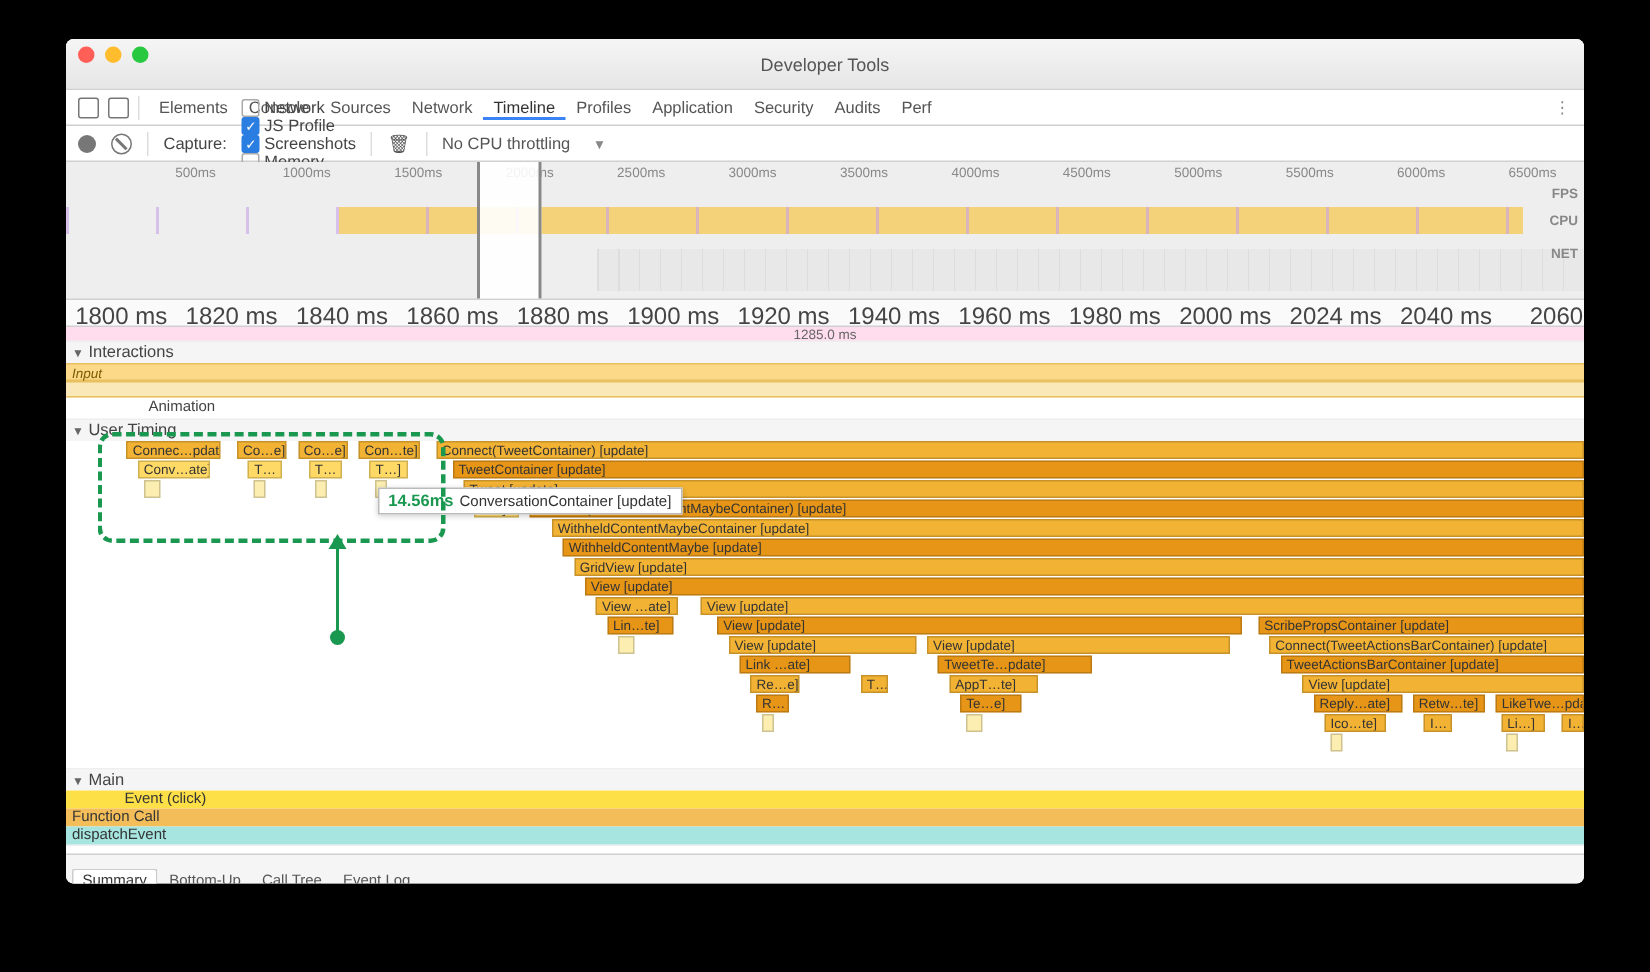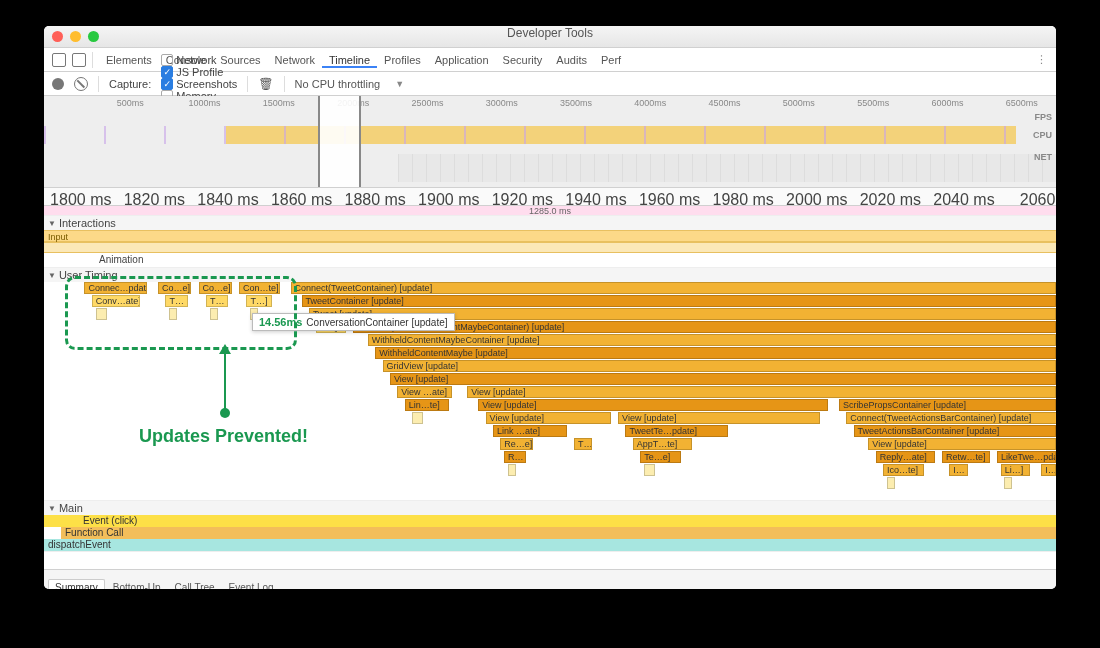--- a/index.html
+++ b/index.html
@@ -1,18 +1,18 @@
 <!DOCTYPE html>
 <html><head>
 <meta charset="utf-8">
 <style>
 * { margin: 0; padding: 0; box-sizing: border-box; font-family: -apple-system, "Helvetica Neue", Arial, sans-serif; font-size: 11px; }
 body { background: #000; width: 1100px; height: 648px; overflow: hidden; }
 .window { position: absolute; left: 44px; top: 26px; width: 1012px; height: 563px; background: #fff; border-radius: 5px; box-shadow: 0 10px 40px rgba(0,0,0,.6); overflow: hidden; display: flex; flex-direction: column; }
-.titlebar { height: 22px; background: linear-gradient(#f5f5f5,#e6e6e6); border-bottom: 1px solid #d0d0d0; position: relative; display: flex; align-items: flex-start; }
+.titlebar { height: 34px; background: linear-gradient(#f5f5f5,#e6e6e6); border-bottom: 1px solid #d0d0d0; position: relative; display: flex; align-items: center; }
 .traffic { position: absolute; left: 8px; top: 5px; display: flex; gap: 7px; }
 .tl { width: 11px; height: 11px; border-radius: 50%; }
 .tl.r { background: #ff5f57; } .tl.y { background: #ffbd2e; } .tl.g { background: #28c940; }
 .title { margin: 0 auto; color: #555; font-size: 12px; }
 .tabs { height: 24px; border-bottom: 1px solid #d0d0d0; display: flex; align-items: center; padding: 0 8px; gap: 2px; }
 .tab { padding: 0 7px; height: 24px; line-height: 24px; color: #555; cursor: pointer; }
 .tab.active { color: #333; border-bottom: 2px solid #3b82f6; }
 .dots { margin-left: auto; color: #888; letter-spacing: 1px; }
 .icob { width:14px;height:14px; border:1px solid #777; border-radius:2px; display:inline-block; }
 .toolbar { height: 24px; border-bottom: 1px solid #d0d0d0; display: flex; align-items: center; padding: 0 8px; gap: 10px; color: #444; }
@@ -31,38 +31,38 @@
 .ov-tick { position:absolute; top:2px; font-size:9px; color:#888; transform:translateX(-50%); }
 .ov-sel { position:absolute; top:0; bottom:0; background:rgba(255,255,255,.9); border-left:2px solid #888; border-right:2px solid #888; }
 .ov-band { position:absolute; left:0; right:0; }
 .ov-lbl { position:absolute; right:4px; font-size:9px; color:#888; font-weight:bold; }
 .ruler { height: 18px; border-bottom: 1px solid #d0d0d0; position:relative; background:#fafafa; }
 .rtick { position:absolute; top:3px; font-size:16px; color:#444; transform:translateX(-50%); }
 .pinkbar { height: 10px; background:#fde; border-bottom:1px solid #eee; text-align:center; color:#666; font-size:9px; line-height:10px;}
 .section { border-bottom: 1px solid #eee; }
 .sechead { height: 14px; background:#f5f5f5; padding-left:4px; color:#444; display:flex; align-items:center; gap:3px; font-size:10px;}
 .sechead .tri { font-size:8px; color:#666;}
-.inputrow { height:12px; background:#fcd988; border-top:1px solid #e8c060; border-bottom:1px solid #e8c060; font-size:9px; color:#7a5c00; padding-left:4px; line-height:12px;}
+.inputrow { height:12px; background:#fcd988; border-top:1px solid #e8c060; border-bottom:1px solid #e8c060; font-size:9px; color:#7a5c00; padding-left:4px; line-height:12px;font-style:italic;}
 .anim { height:14px; padding-left:55px; color:#444; font-size:10px; line-height:14px;}
 .flame { position:relative; height: 218px; background:#fff; }
 .fbar { position:absolute; height:12px; border:1px solid rgba(0,0,0,.18); font-size:9px; line-height:11px; padding:0 3px; overflow:hidden; white-space:nowrap; color:#333; }
 .fbar.o { background:#f2b233; } 
 .fbar.d { background:#e69516; } 
 .fbar.y { background:#ffd966; } 
 .fbar.s { background:#fcedb0; } 
 .tooltip { position:absolute; background:#fff; border:1px solid #bbb; box-shadow:0 1px 4px rgba(0,0,0,.2); padding:2px 6px; font-size:10px; color:#333; white-space:nowrap;}
 .tooltip .ms { color:#1a9850; font-weight:bold; margin-right:4px; }
 .annot-box { position:absolute; border:3px dashed #1a9850; border-radius:10px; pointer-events:none; }
 .annot-arrow { position:absolute; width:2px; background:#1a9850; }
 .annot-dot { position:absolute; width:10px;height:10px;border-radius:50%; background:#1a9850; }
 .annot-head { position:absolute; width:0;height:0;border-left:6px solid transparent;border-right:6px solid transparent;border-bottom:10px solid #1a9850; }
 .annot-text { position:absolute; color:#1a9850; font-size:18px; font-weight:bold; }
 .mainsec .row { height:12px; font-size:10px; padding-left:4px; line-height:12px; color:#333; }
 .mainsec .row.ev { background:#fde047;padding-left:39px; }
-.mainsec .row.fn { background:#f3be5a;margin-left:17px; }
+.mainsec .row.fn { background:#f3be5a; }
 .mainsec .row.de { background:#a7e6e0; }
 .bottomtabs { height:20px; border-top:1px solid #d0d0d0; display:flex; align-items:center; padding:0 4px; gap:2px; background:#f5f5f5; }
 .btab { padding:2px 6px; color:#555; font-size:10px; cursor:pointer;margin-top:16px;}
 .btab.active { background:#fff; border:1px solid #ccc; border-bottom-color:#fff; border-radius:2px 2px 0 0; color:#333;}
 </style>
 </head>
 <body>
 
 <div class="window">
   <div class="titlebar">
@@ -148,21 +148,21 @@
       <div class="rtick" style="left: 110.4px;">1820 ms</div>
       <div class="rtick" style="left: 184px;">1840 ms</div>
       <div class="rtick" style="left: 257.6px;">1860 ms</div>
       <div class="rtick" style="left: 331.2px;">1880 ms</div>
       <div class="rtick" style="left: 404.8px;">1900 ms</div>
       <div class="rtick" style="left: 478.4px;">1920 ms</div>
       <div class="rtick" style="left: 552px;">1940 ms</div>
       <div class="rtick" style="left: 625.6px;">1960 ms</div>
       <div class="rtick" style="left: 699.2px;">1980 ms</div>
       <div class="rtick" style="left: 772.8px;">2000 ms</div>
-      <div class="rtick" style="left: 846.4px;">2020 ms</div>
+      <div class="rtick" style="left: 846.4px;">2024 ms</div>
       <div class="rtick" style="left: 920px;">2040 ms</div>
       <div class="rtick" style="left: 993.6px;">2060</div>
     </div>
   <div class="pinkbar">1285.0 ms</div>
 
   <div class="section">
     <div class="sechead">
         <span class="tri">▼</span>
         <span>Interactions</span>
       </div>
@@ -225,21 +225,20 @@
         <div class="fbar o" style="left: 905.28px; width: 18.4px; top: 182px;">I…</div>
         <div class="fbar o" style="left: 956.8px; width: 29.44px; top: 182px;">Li…]</div>
         <div class="fbar o" style="left: 997.28px; width: 14.72px; top: 182px;">I…</div>
         <div class="fbar s" style="left: 842.72px; width: 7.36px; top: 195px;"></div>
         <div class="fbar s" style="left: 960.48px; width: 7.36px; top: 195px;"></div>
         <div class="tooltip" style="left: 207.92px; top: 31px;"><span class="ms">14.56ms</span>ConversationContainer [update]</div>
         <div class="annot-box" style="left: 20.76px; top: -6px; width: 232px; height: 74px;"></div>
         <div class="annot-arrow" style="left: 180px; top: 68px; height: 60px;"></div>
         <div class="annot-head" style="left: 175px; top: 62px;"></div>
         <div class="annot-dot" style="left: 176px; top: 126px;"></div>
-        <div class="annot-text" style="left: 95px; top: 144px;">Updates Prevented!</div>
       </div>
   </div>
 
   <div class="section mainsec">
     <div class="sechead">
         <span class="tri">▼</span>
         <span>Main</span>
       </div>
     <div class="row ev">Event (click)</div>
     <div class="row fn">Function Call</div>

